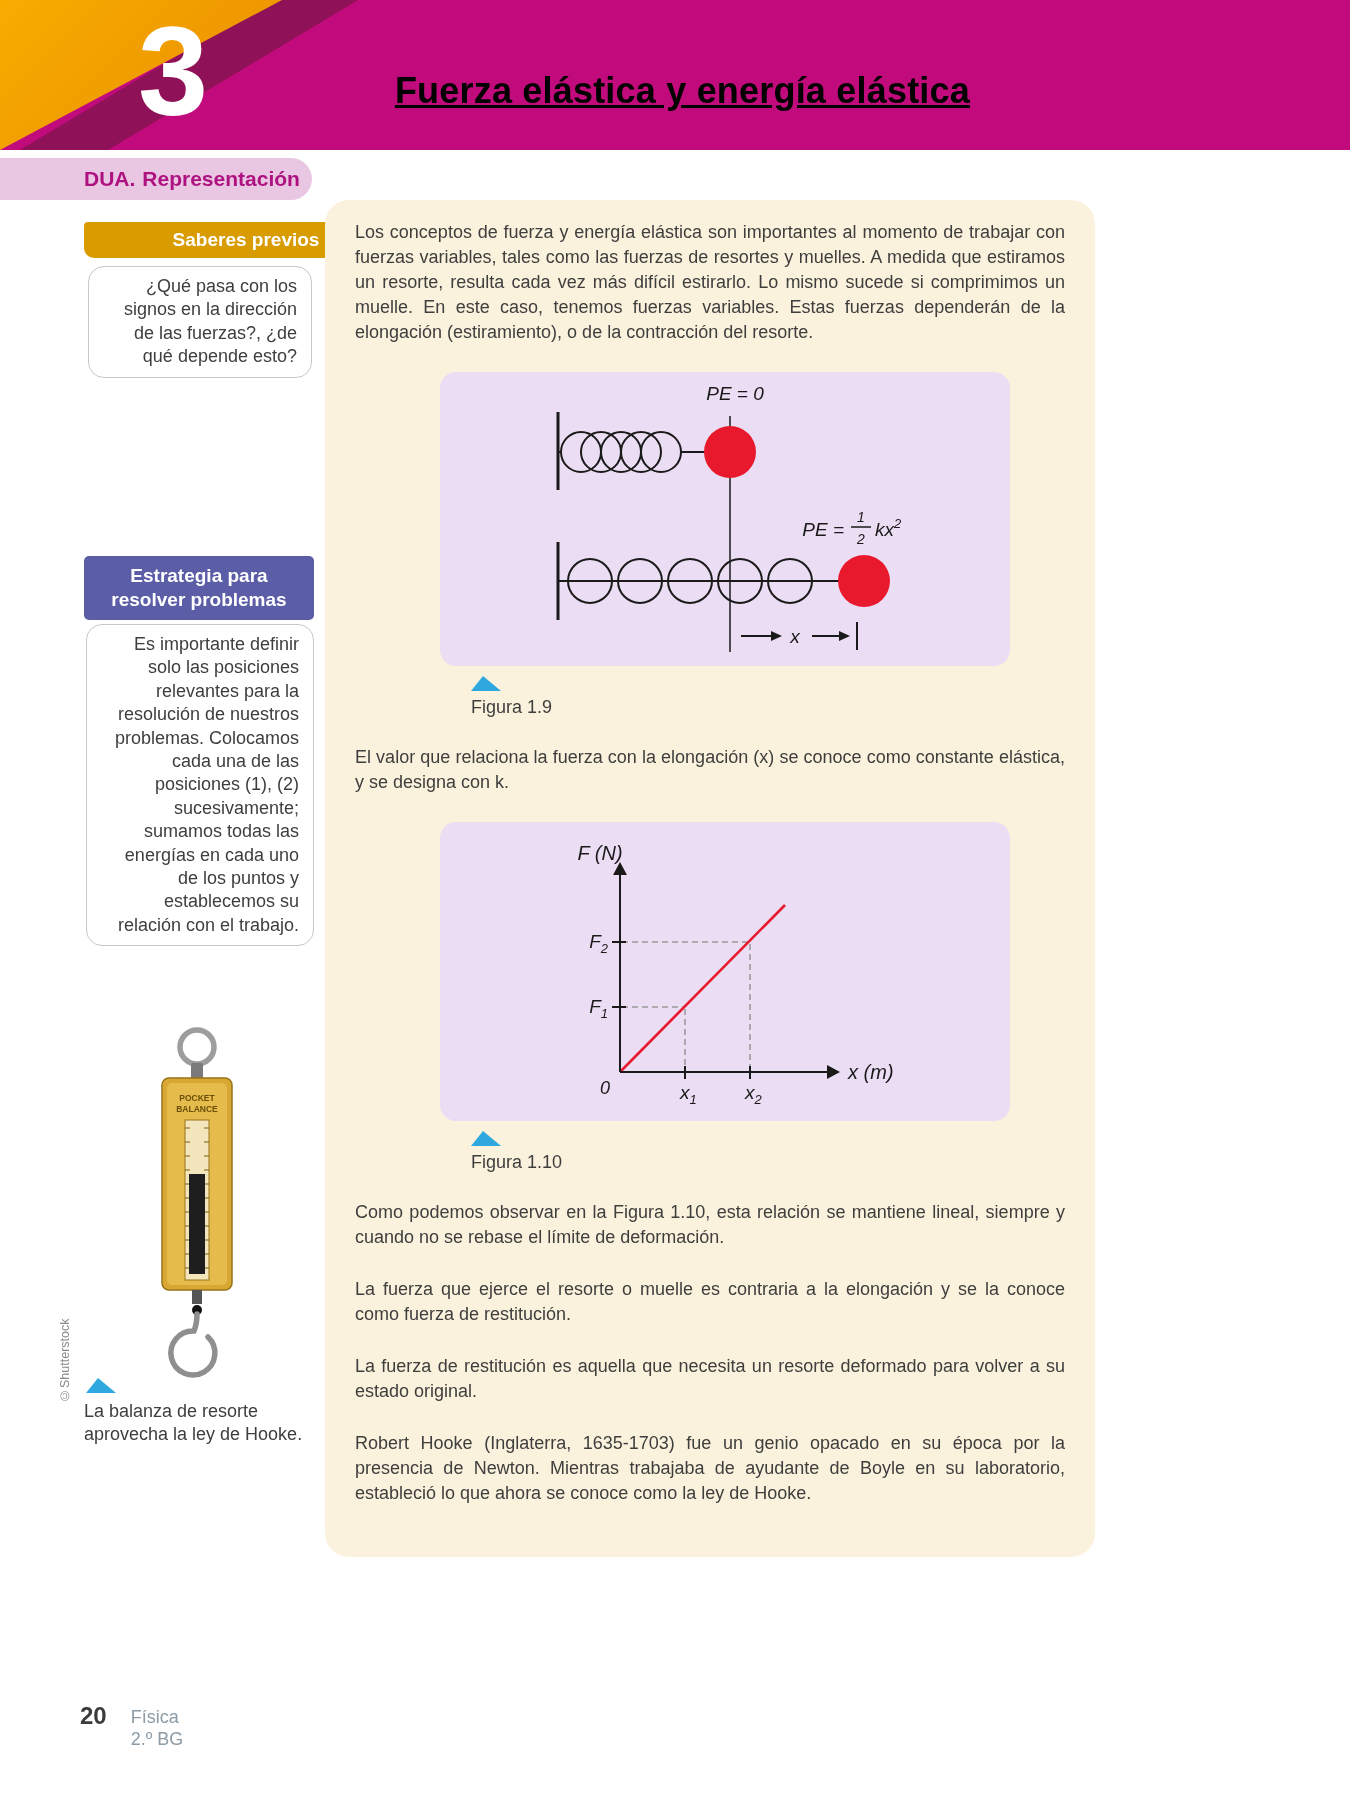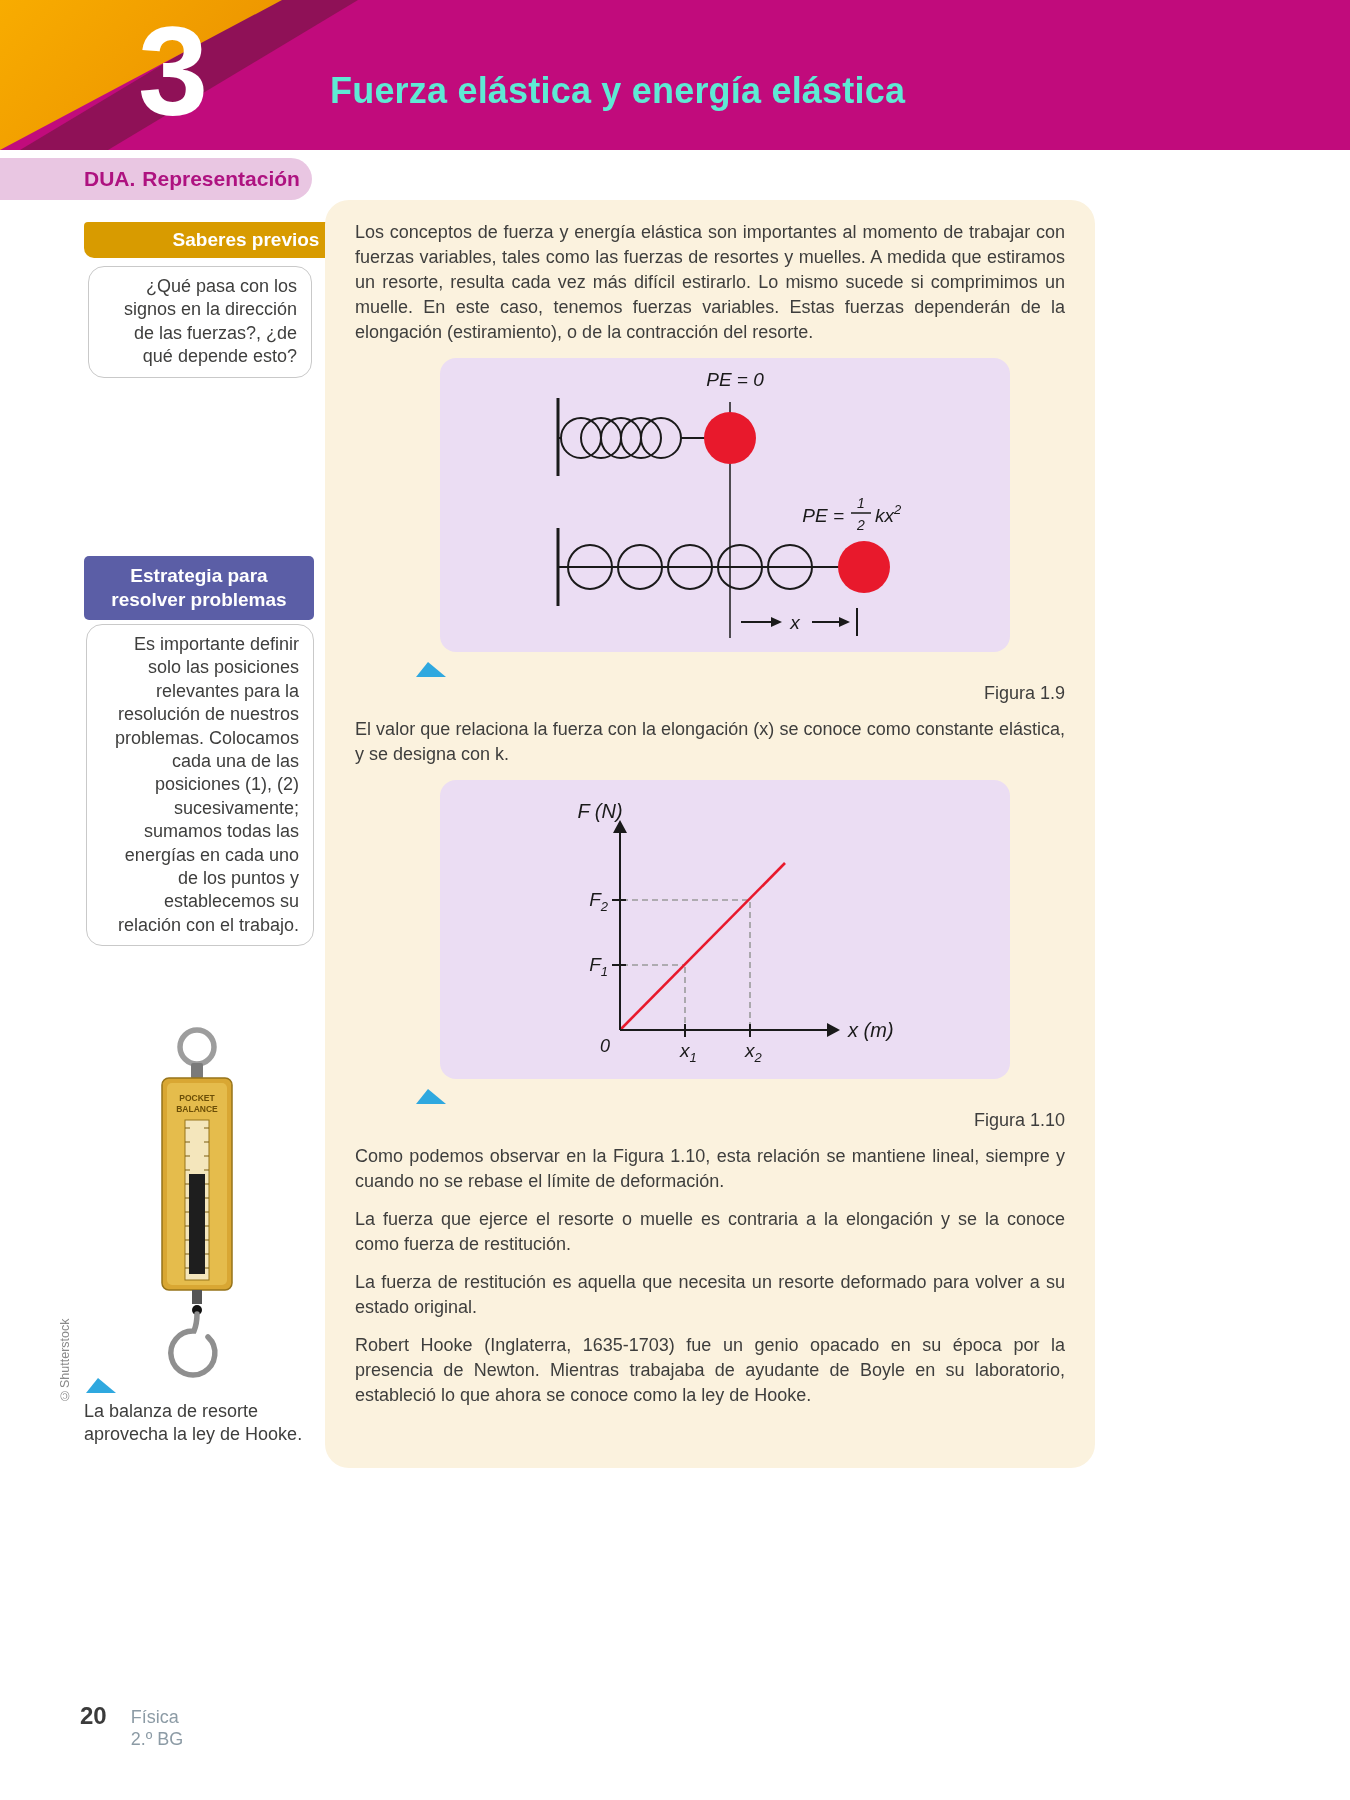--- a/index.html
+++ b/index.html
@@ -8,22 +8,22 @@
   .page { position:relative; width:1350px; height:1800px; background:#fff; overflow:hidden; }
 
   
   .band { position:absolute; top:0; left:0; width:1350px; height:150px; background:#C10B7C; }
   .stripe-purple { position:absolute; top:0; left:0; width:420px; height:150px; background:#8F1157;
     clip-path:polygon(270px 0, 358px 0, 108px 150px, 20px 150px); }
   .corner-orange { position:absolute; top:0; left:0; width:300px; height:150px;
     background:linear-gradient(135deg,#F8AC00,#E88C00);
     clip-path:polygon(0 0, 282px 0, 0 150px); }
   .chapter-num { position:absolute; left:138px; top:6px; font-size:126px; font-weight:700; color:#fff; line-height:1.05; }
-  .page-title { position:absolute; left:330px; top:70px; width:640px; text-align:left;
-    font-size:36px; font-weight:700; color:#5eead4; letter-spacing:0.2px; }
+  .page-title { position:absolute; left:330px; top:70px; width:640px; text-align:right;
+    font-size:36px; font-weight:700; color:#000000; letter-spacing:0.2px;text-decoration:underline; }
 
   
   .dua-bar { position:absolute; left:0; top:158px; width:312px; height:42px; background:#E9C6E2;
     border-radius:0 21px 21px 0; display:flex; align-items:center; padding-left:84px; gap:7px;
     color:#AE1280; font-size:21px; }
   .dua-label { font-weight:700; }
   .dua-text { font-weight:700; }
 
   
   .sp-box { position:absolute; left:84px; top:222px; width:276px; height:36px; background:#D89B00;
@@ -38,25 +38,25 @@
   .balance-wrap { position:absolute; left:150px; top:1022px; }
   .credit { position:absolute; left:58px; top:1272px; height:130px; writing-mode:vertical-rl;
     transform:rotate(180deg); font-size:12.5px; color:#8a8a8a; }
   .marker { width:30px; height:15px; background:#2FA8DF; clip-path:polygon(0 100%, 40% 0, 100% 100%); }
   .sidebar-marker { position:absolute; left:86px; top:1378px; }
   .img-caption { position:absolute; left:84px; top:1400px; width:242px; font-size:18px; line-height:1.3; color:#3E3E3D; }
 
   
   .content { position:absolute; left:325px; top:200px; width:770px; min-height:1268px;
     background:#FBF2DE; border-radius:24px; padding:16px 30px 24px 30px; }
-  .content p { font-size:18px; line-height:25px; text-align:justify; color:#3E3E3D; margin:13px 0; }
+  .content p { font-size:18px; line-height:25px; text-align:justify; color:#3E3E3D; margin:27px 0; }
   .content p:first-child { margin-top:4px; }
   .fig { margin:5px 0 0 85px; width:570px; }
   .fig-box { width:570px; background:#EBDDF3; border-radius:16px; overflow:hidden; }
-  .figcap { margin:10px 0 2px 61px;text-align:right; }
+  .figcap { margin:10px 0 2px 116px; }
   .figcap .marker { margin-bottom:6px; }
   .figcap-text { font-size:18px; color:#3E3E3D; }
   .math { font-style:italic; font-family:"Liberation Sans", sans-serif; fill:#1a1a1a; }
 
   
   .footer { position:absolute; left:80px; top:1702px; display:flex; gap:24px; align-items:flex-start; }
   .page-num { font-size:24px; font-weight:700; color:#3b3b3b; }
   .course { font-size:18px; color:#8C9BA5; line-height:1.22; padding-top:5px; }
 </style>
 </head>

